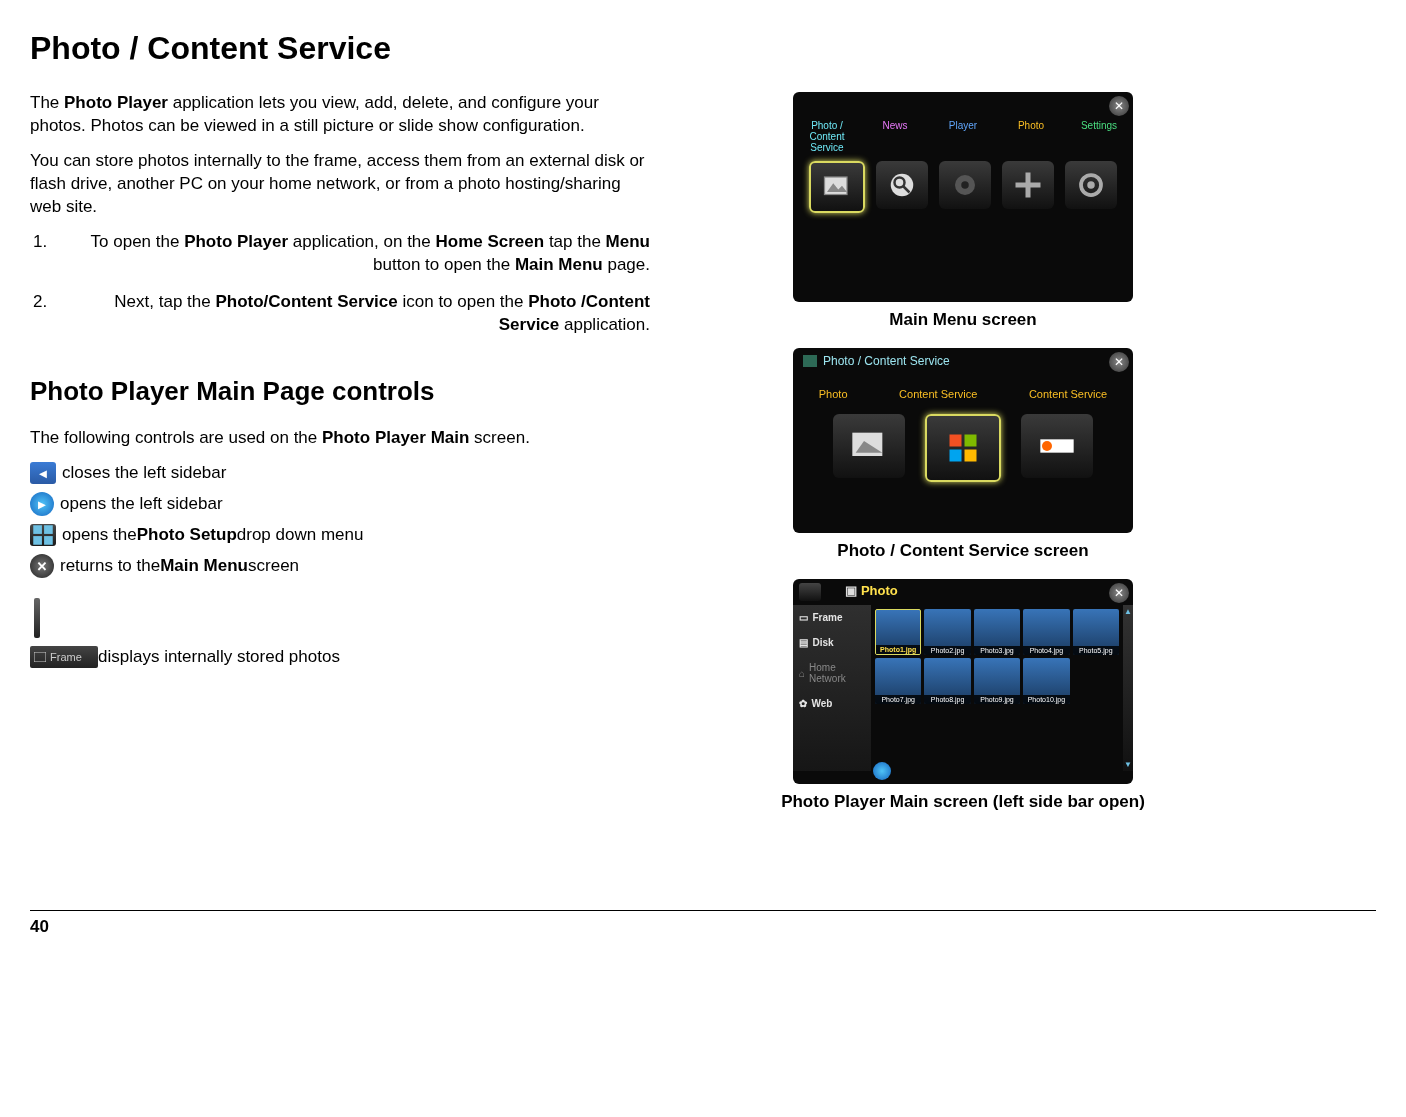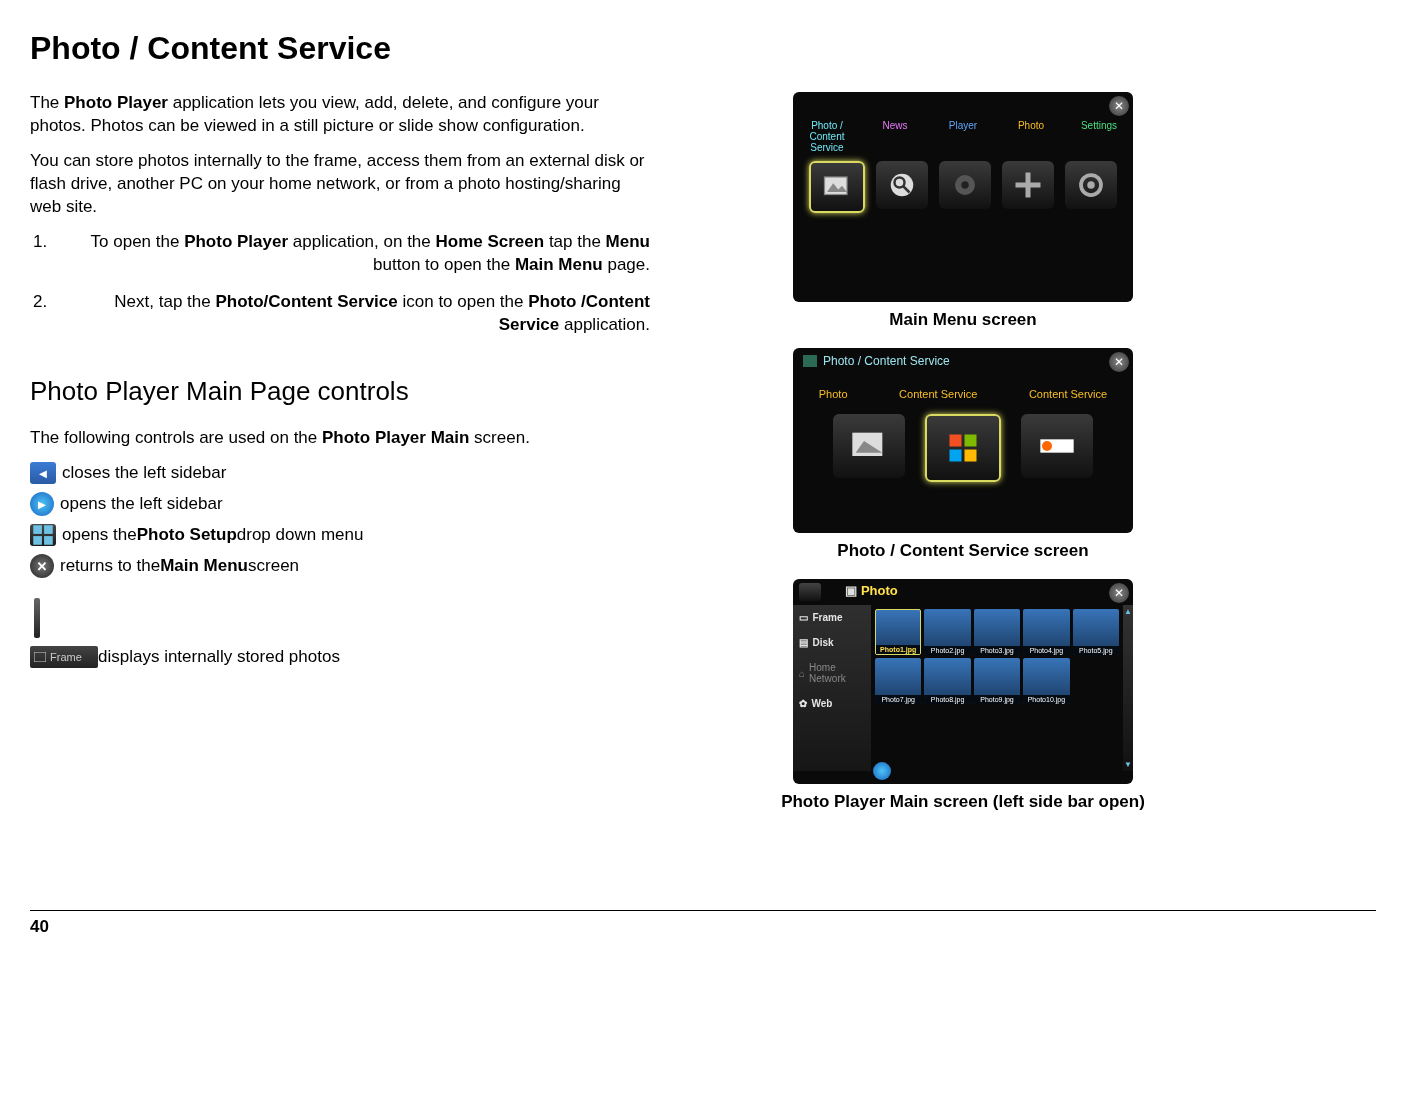--- a/index.html
+++ b/index.html
@@ -11,21 +11,21 @@
     width: 1406px;
     box-sizing: border-box;
   }
   h1 {
     font-size: 32px;
     font-weight: bold;
     margin: 10px 0 25px 0;
   }
   h2 {
     font-size: 26px;
-    font-weight: normal;
+    font-weight: bold;
     margin: 40px 0 20px 0;
   }
   .two-col {
     display: flex;
     gap: 33px;
   }
   .left-col {
     flex: 0 0 620px;
   }
   .right-col {

